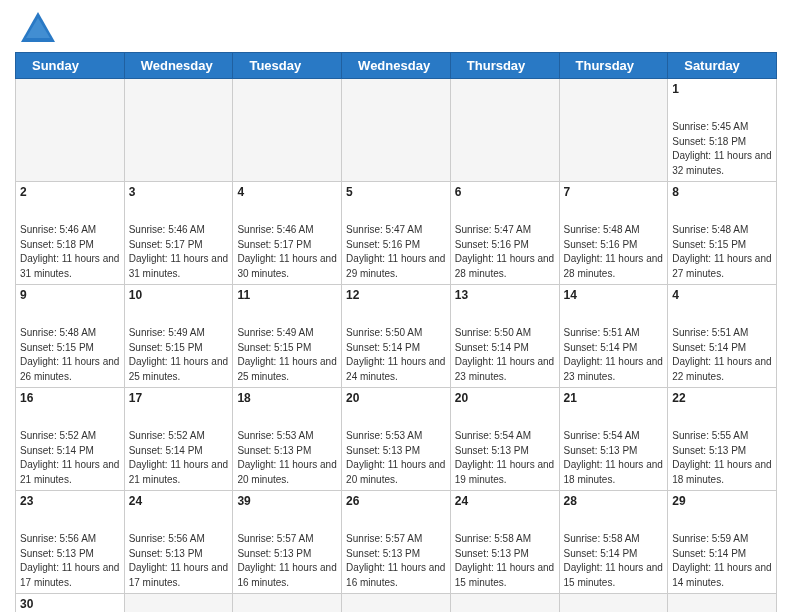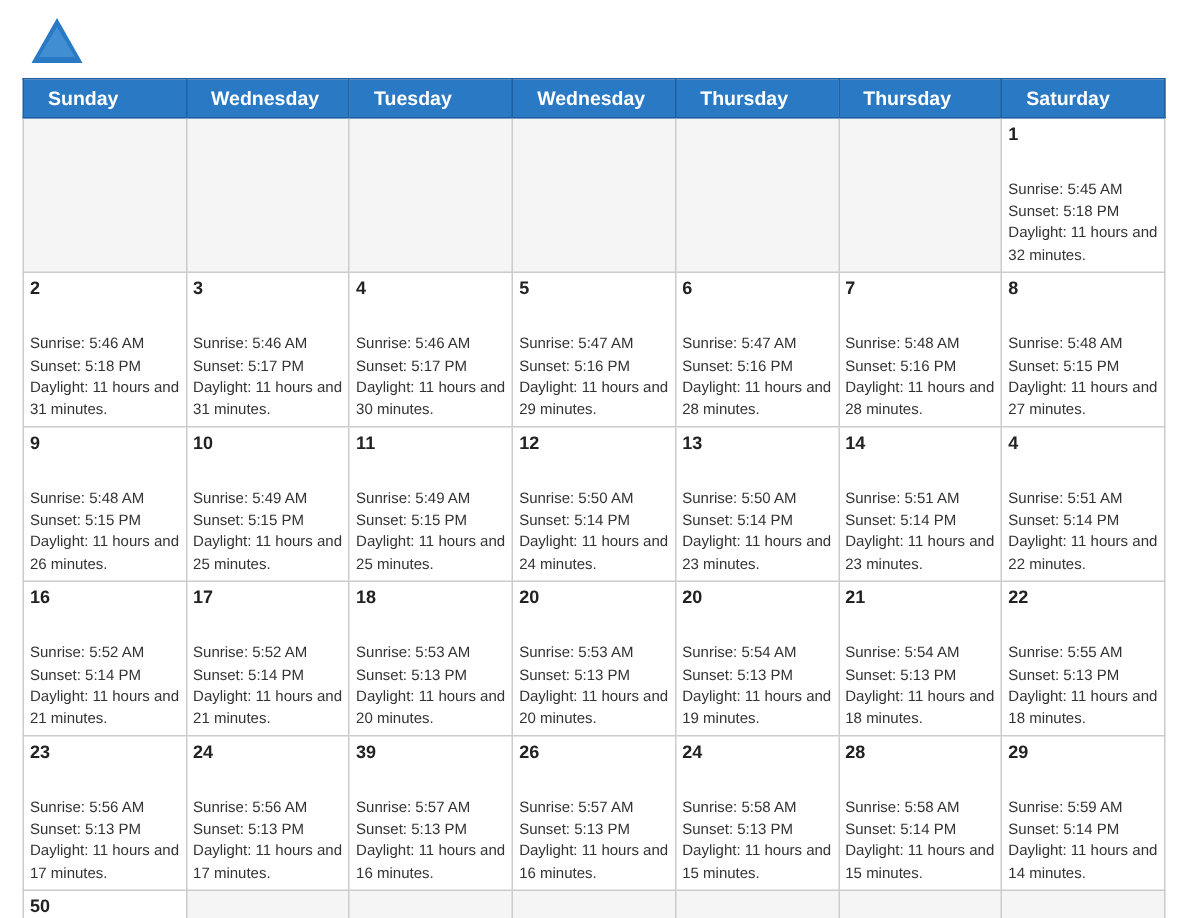--- a/index.html
+++ b/index.html
@@ -243,21 +243,21 @@
             <span class="day-number">28</span>
             <div class="day-info">Sunrise: 5:58 AM<br>Sunset: 5:14 PM<br>Daylight: 11 hours and 15 minutes.</div>
           </td>
           <td>
             <span class="day-number">29</span>
             <div class="day-info">Sunrise: 5:59 AM<br>Sunset: 5:14 PM<br>Daylight: 11 hours and 14 minutes.</div>
           </td>
         </tr>
         <tr>
           <td>
-            <span class="day-number">50</span>
+            <span class="day-number">30</span>
             <div class="day-info">Sunrise: 5:59 AM<br>Sunset: 5:14 PM<br>Daylight: 11 hours and 14 minutes.</div>
           </td>
           <td class="empty"></td>
           <td class="empty"></td>
           <td class="empty"></td>
           <td class="empty"></td>
           <td class="empty"></td>
           <td class="empty"></td>
         </tr>
       </tbody>

